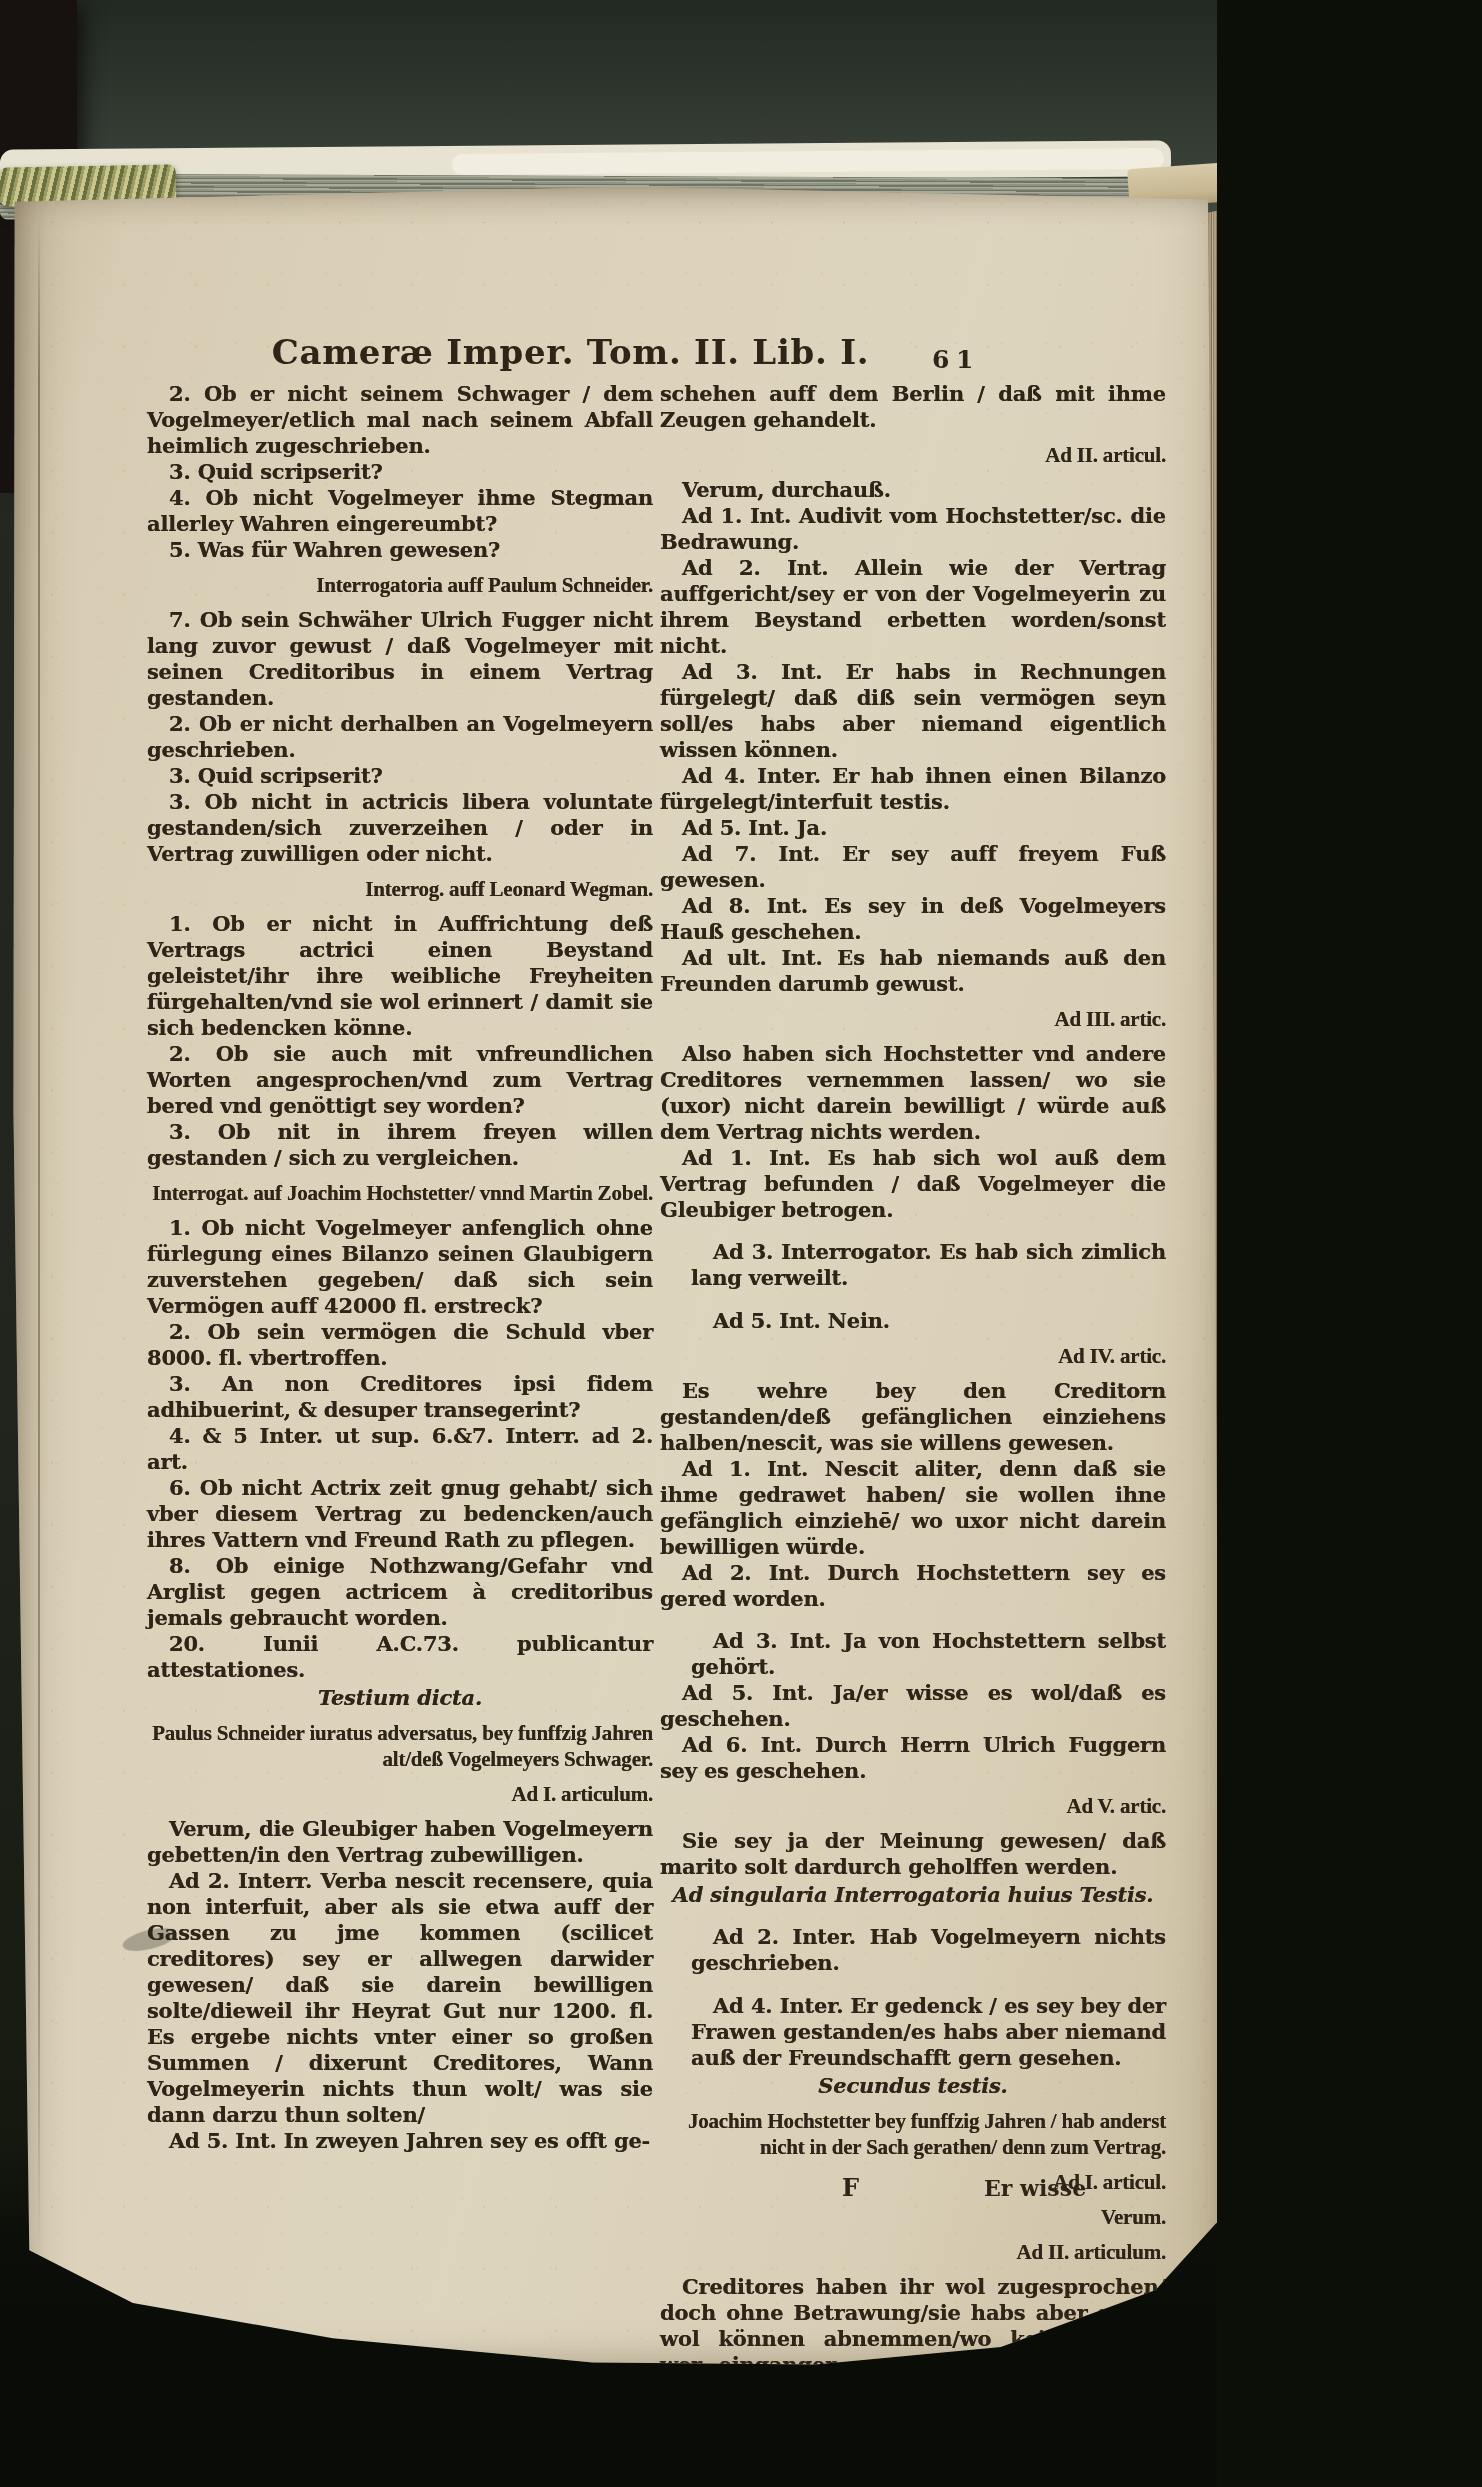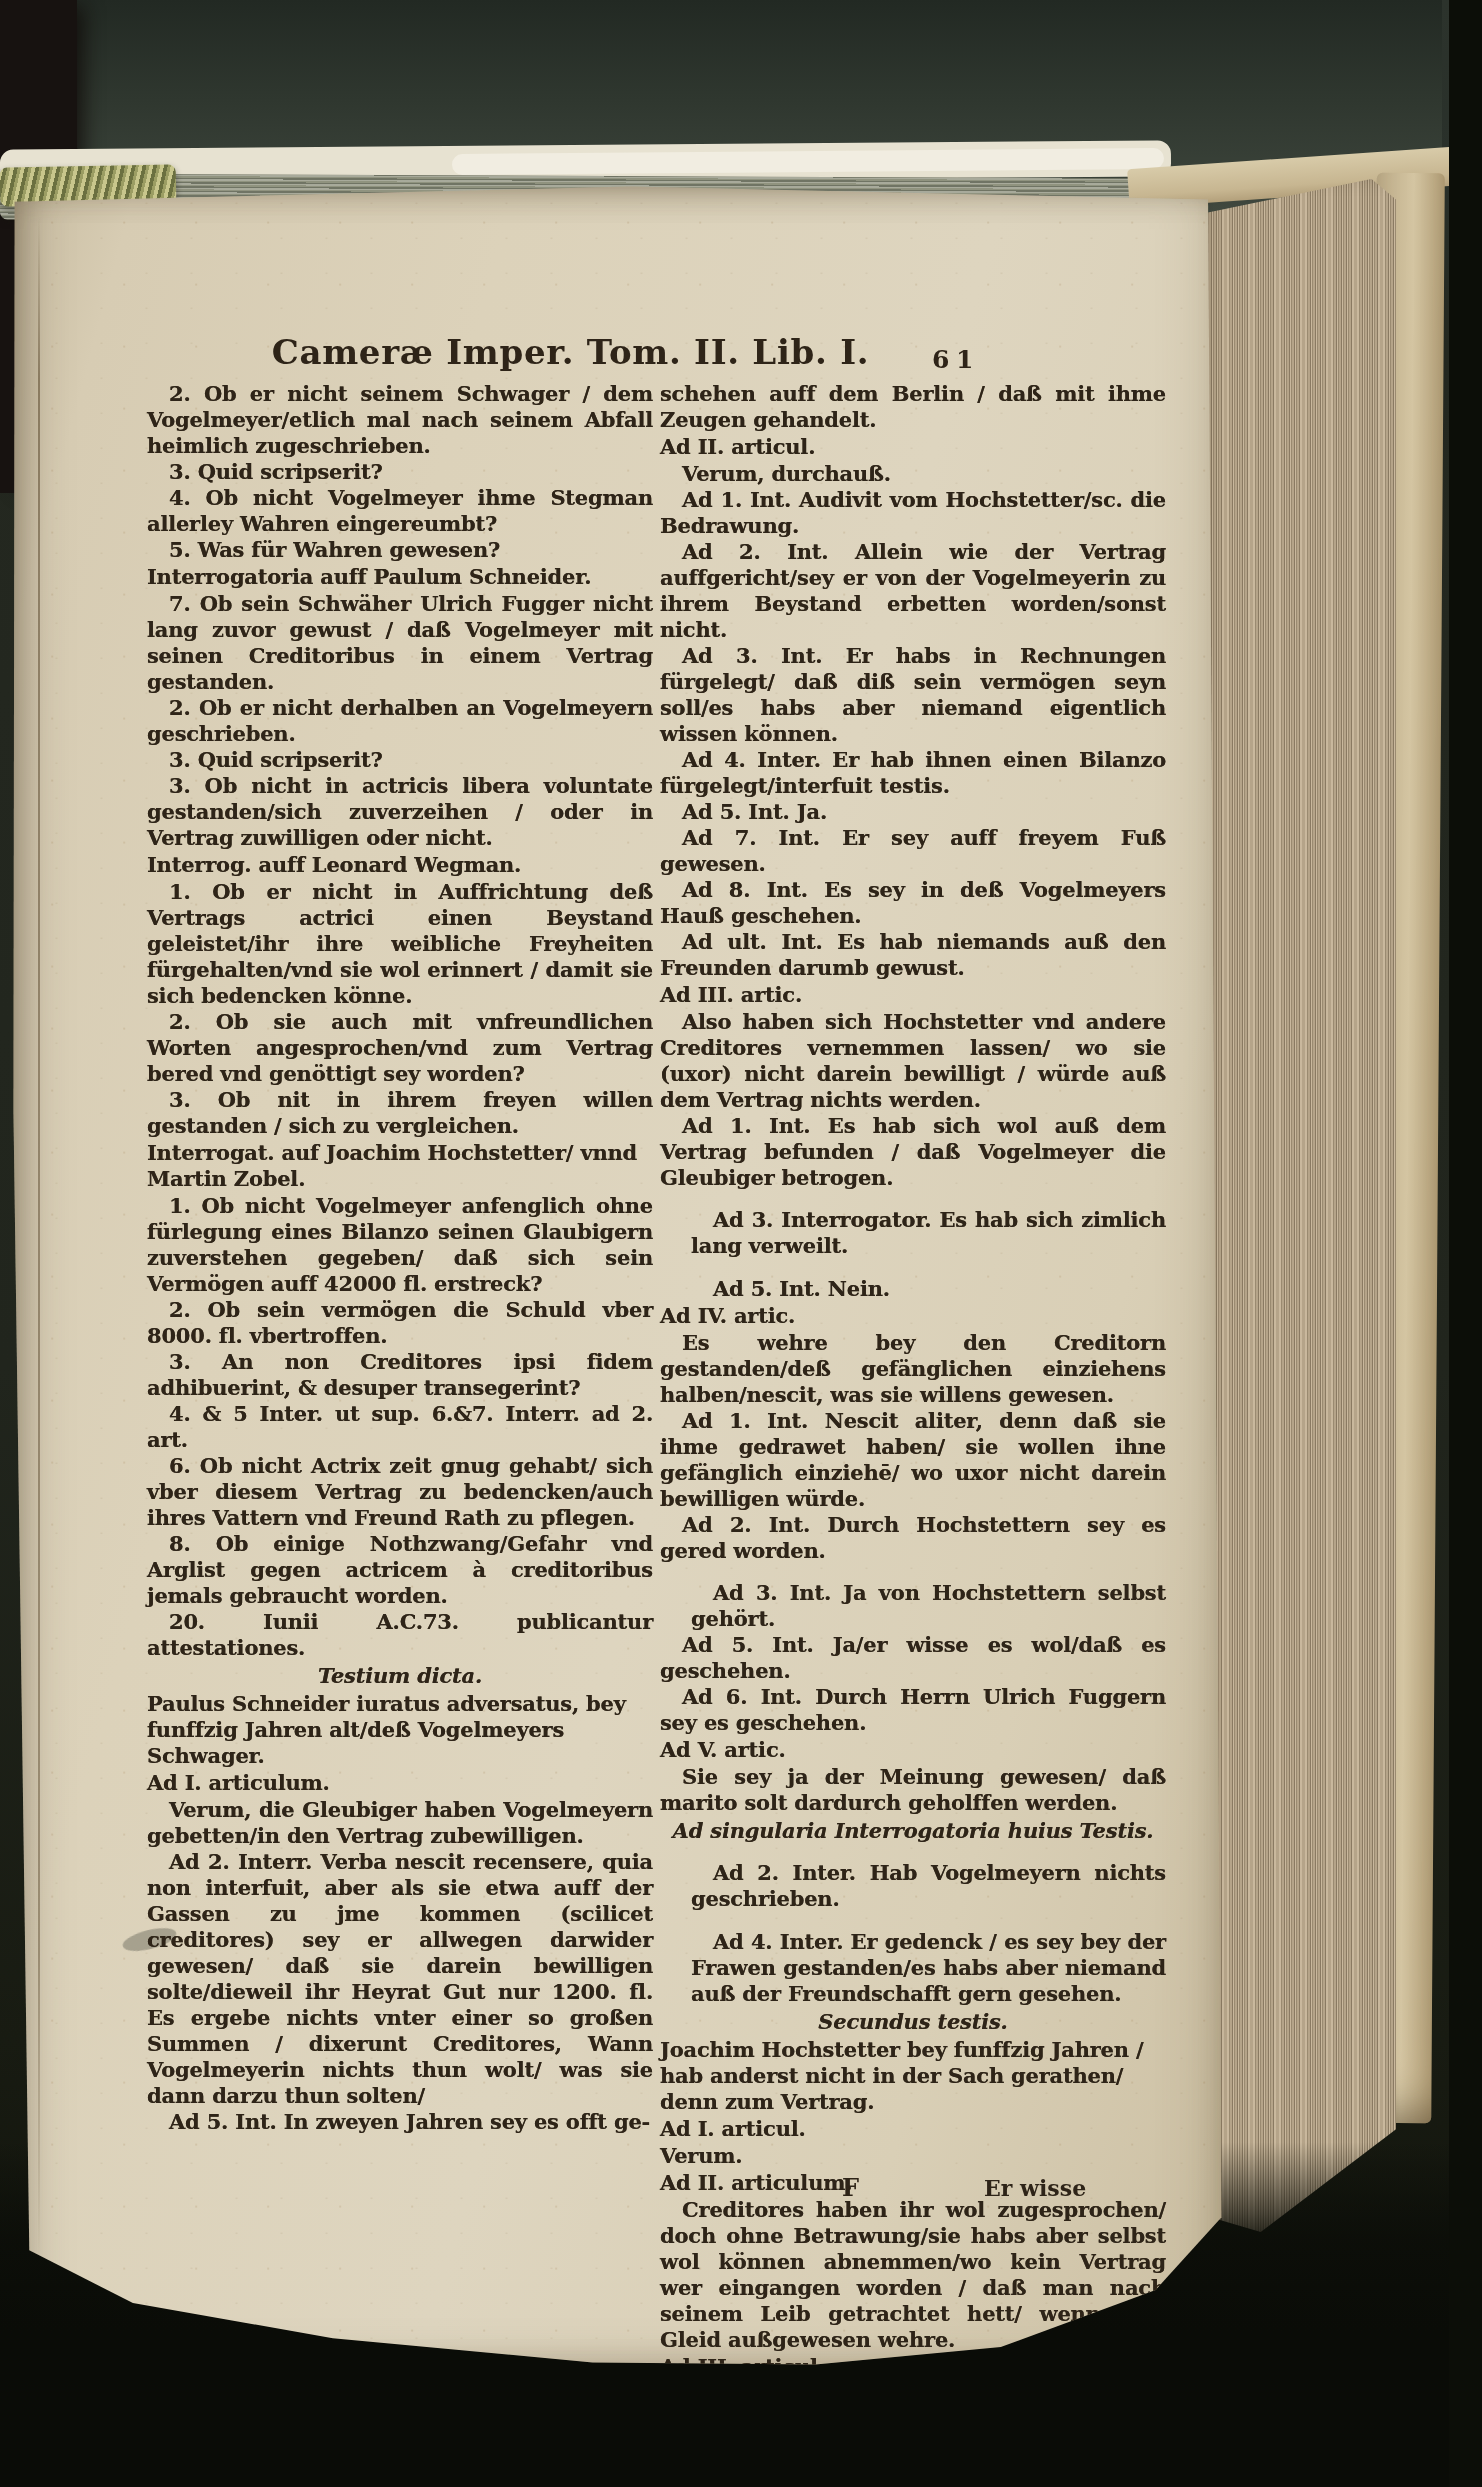--- a/index.html
+++ b/index.html
@@ -1,16 +1,16 @@
 <!DOCTYPE html>
 <html style="font-size:12px"><head>
 <meta charset="utf-8">
 <style>
   html,body{margin:0;padding:0;background:#0c0e08;}
-  .scene{position:relative;width:1449px;height:2487px;overflow:hidden;
+  .scene{position:relative;width:1217px;height:2487px;overflow:hidden;
     background:linear-gradient(180deg,#2c332c 0%,#29302a 7%,#242820 14%,#21251d 55%,#181b12 82%,#0e1009 100%);
     font-family:"DejaVu Serif","Liberation Serif",serif;}
   .scene > div{position:absolute;}
 
   .cover-top{left:0;top:0;width:1442px;height:222px;
     background:linear-gradient(180deg,#222923 0%,#2f372f 45%,#3b433a 85%,#434b41 100%);}
   .left-dark{left:0;top:0;width:77px;height:493px;background:#171210;
     box-shadow:13.3px 0 19px -6px rgba(15,10,8,.8);}
   .endpaper{left:0;top:145px;width:1171px;height:36px;background:#e7e2d1;
     border-radius:13.3px;transform:rotate(-0.45deg);}
@@ -57,21 +57,21 @@
   .page-number{position:absolute;left:921px;top:163px;font-size:25px;font-weight:bold;letter-spacing:6.7px;}
 
   .col{position:absolute;top:199px;width:506px;font-size:21px;line-height:26px;
     font-weight:bold;letter-spacing:-0.2px;text-align:justify;
     text-shadow:0 0 0.5px rgba(42,32,16,.75);}
   .col-left{left:136px;}
   .col-right{left:649px;}
   .block{margin:0;}
   .block.para{text-indent:22px;}
   .block.noindent{text-indent:0;}
-  .block.center{text-align:left;text-indent:0;margin:1px 0;}
+  .block.center{text-align:right;text-indent:0;margin:9px 0;font-family:Liberation Serif, serif;}
   .block.center-italic{text-align:center;text-indent:0;font-style:italic;font-weight:bold;margin:2.2px 0;}
   .block.gap{margin-top:16.3px;margin-left:31px;}
 
   .sig-row{position:absolute;left:649px;top:1991px;width:506px;display:flex;align-items:baseline;}
   .sig{margin-left:182px;font-size:24px;font-weight:bold;}
   .catchword{margin-left:125px;font-size:22px;font-weight:bold;}
 </style>
 </head>
 <body>
 

